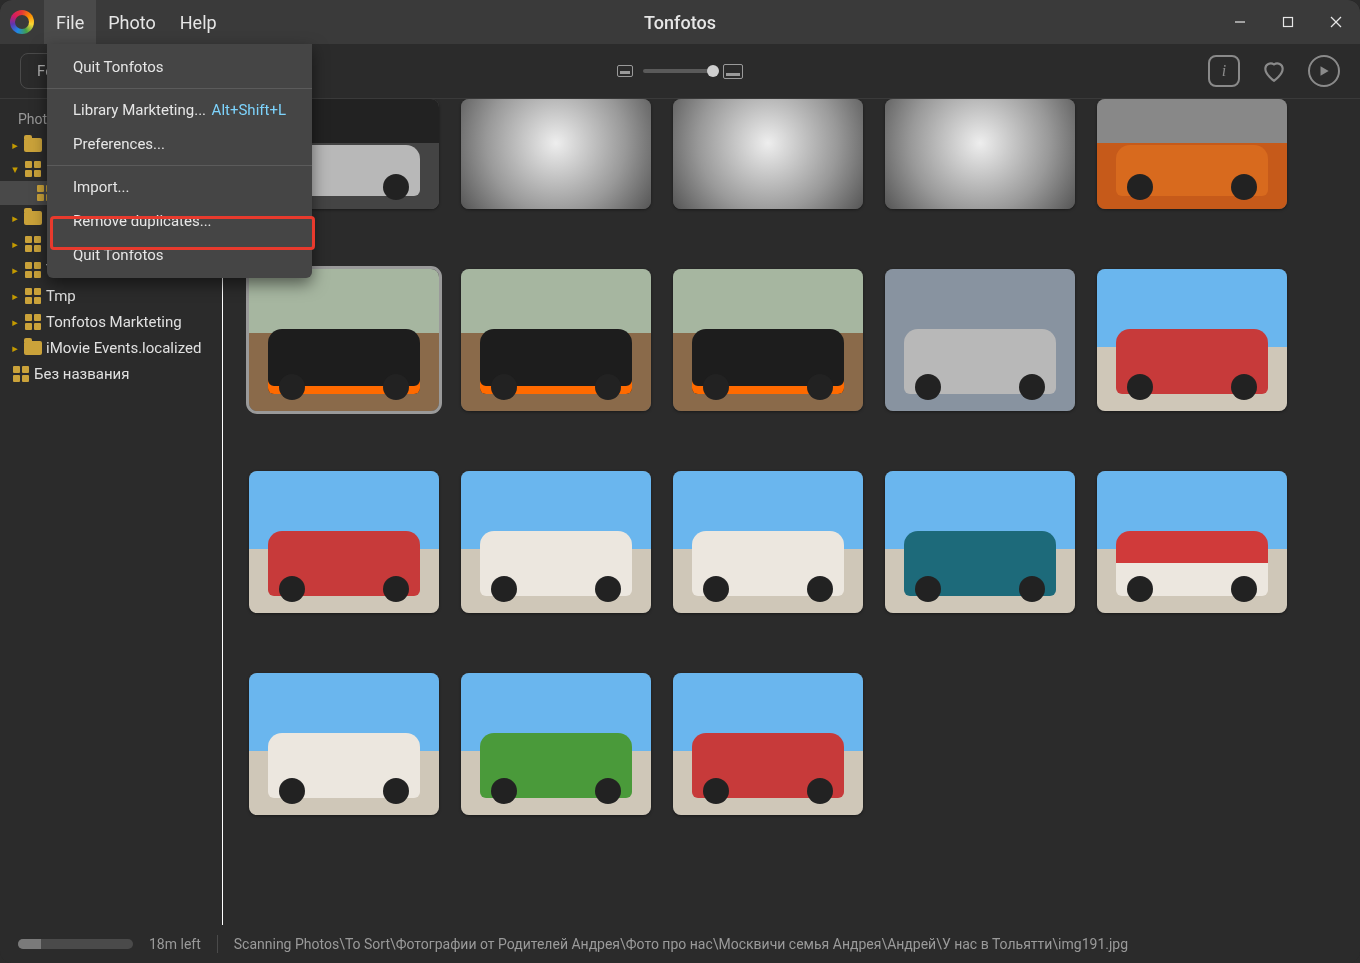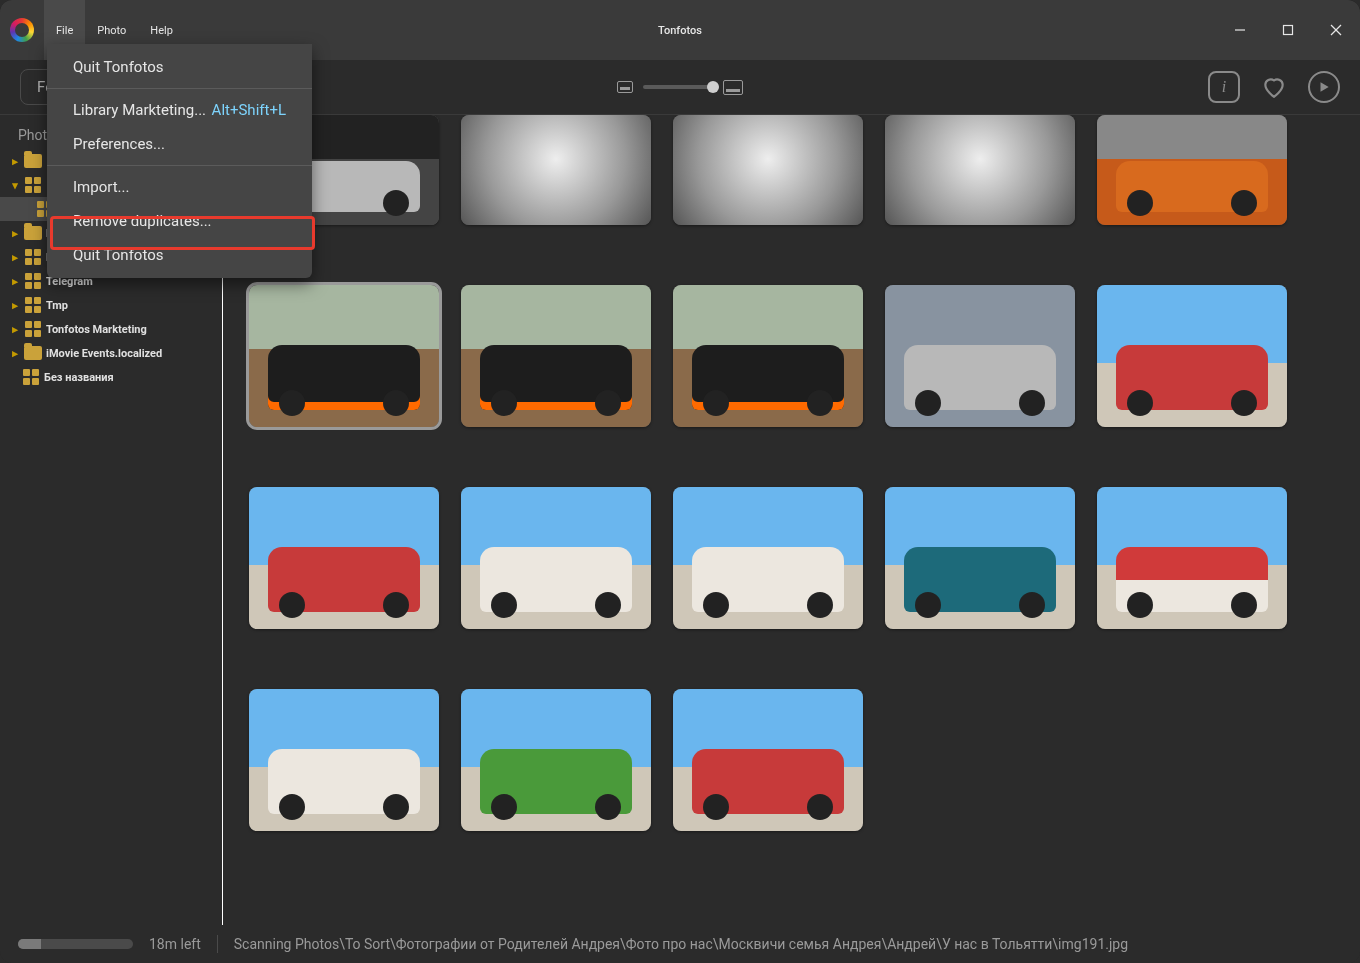--- a/index.html
+++ b/index.html
@@ -9,27 +9,27 @@
     color: #cfcfcf;
     width: 1360px;
     height: 963px;
     overflow: hidden;
     position: relative;
     border-radius: 12px;
   }
   .window { width: 1360px; height: 963px; display: flex; flex-direction: column; background:#2b2b2b; border-radius:12px; overflow:hidden;}
   
   .titlebar {
-    height: 60px;
+    height: 44px;
     background: #3a3a3a;
     display: flex;
     align-items: center;
     position: relative;
     color: #e6e6e6;
-    font-size: 11px;
+    font-size: 18px;
   }
   .titlebar .logo {
     width: 24px; height: 24px; margin: 0 10px;
     border-radius: 50%;
     background: conic-gradient(#e53935,#fb8c00,#fdd835,#43a047,#1e88e5,#5e35b1,#d81b60,#e53935);
     position: relative;
   }
   .titlebar .logo::after{
     content:""; position:absolute; inset:5px; border-radius:50%; background:#3a3a3a;
   }
@@ -80,23 +80,23 @@
   }
   .toolbar-right { margin-left:auto; display:flex; gap:18px; align-items:center;}
   .tool-btn { width:32px; height:32px; border:2px solid #8a8a8a; border-radius:8px; display:flex; align-items:center; justify-content:center; color:#8a8a8a; cursor:pointer;}
   .tool-btn.heart { border:none;}
   .tool-btn.play { border:2px solid #8a8a8a; border-radius:50%;}
   .heart svg, .play svg { stroke:#8a8a8a; fill:none; stroke-width:2;}
   
   .body { flex:1; display:flex; overflow:hidden;}
   .sidebar { width:223px; background:#2b2b2b; border-right:1px solid #ffffff; padding-top:6px;}
   .side-header { padding: 6px 18px; color:#9a9a9a; font-size:14px;}
-  .tree { list-style:none; font-size:11px;font-weight:bold;}
+  .tree { list-style:none; font-size:15px;}
   .tree li { display:flex; align-items:center; padding:4px 8px 4px 10px; gap:4px; white-space:nowrap; cursor:pointer;}
-  .tree li.indent1{padding-left:22px;}
+  .tree li.indent1{padding-left:12px;}
   .tree li.indent2{padding-left:36px;}
   .chev { width:10px; color:#c49a00; font-size:11px; display:inline-block; text-align:center;}
   .chev.down::before{content:"▾";}
   .chev.right::before{content:"▸";}
   .ico { width:18px; height:16px; display:inline-flex; align-items:center; justify-content:center;}
   .ico-folder { width:18px; height:14px; background:#caa23a; border-radius:2px; position:relative;}
   .ico-folder::before{content:"";position:absolute;top:-3px;left:0;width:8px;height:4px;background:#caa23a;border-radius:2px 2px 0 0;}
   .ico-grid { width:16px; height:16px; display:grid; grid-template-columns:1fr 1fr; grid-template-rows:1fr 1fr; gap:2px;}
   .ico-grid span{background:#caa23a;border-radius:1px;}
   .tree li.sel { background:#494949;}

